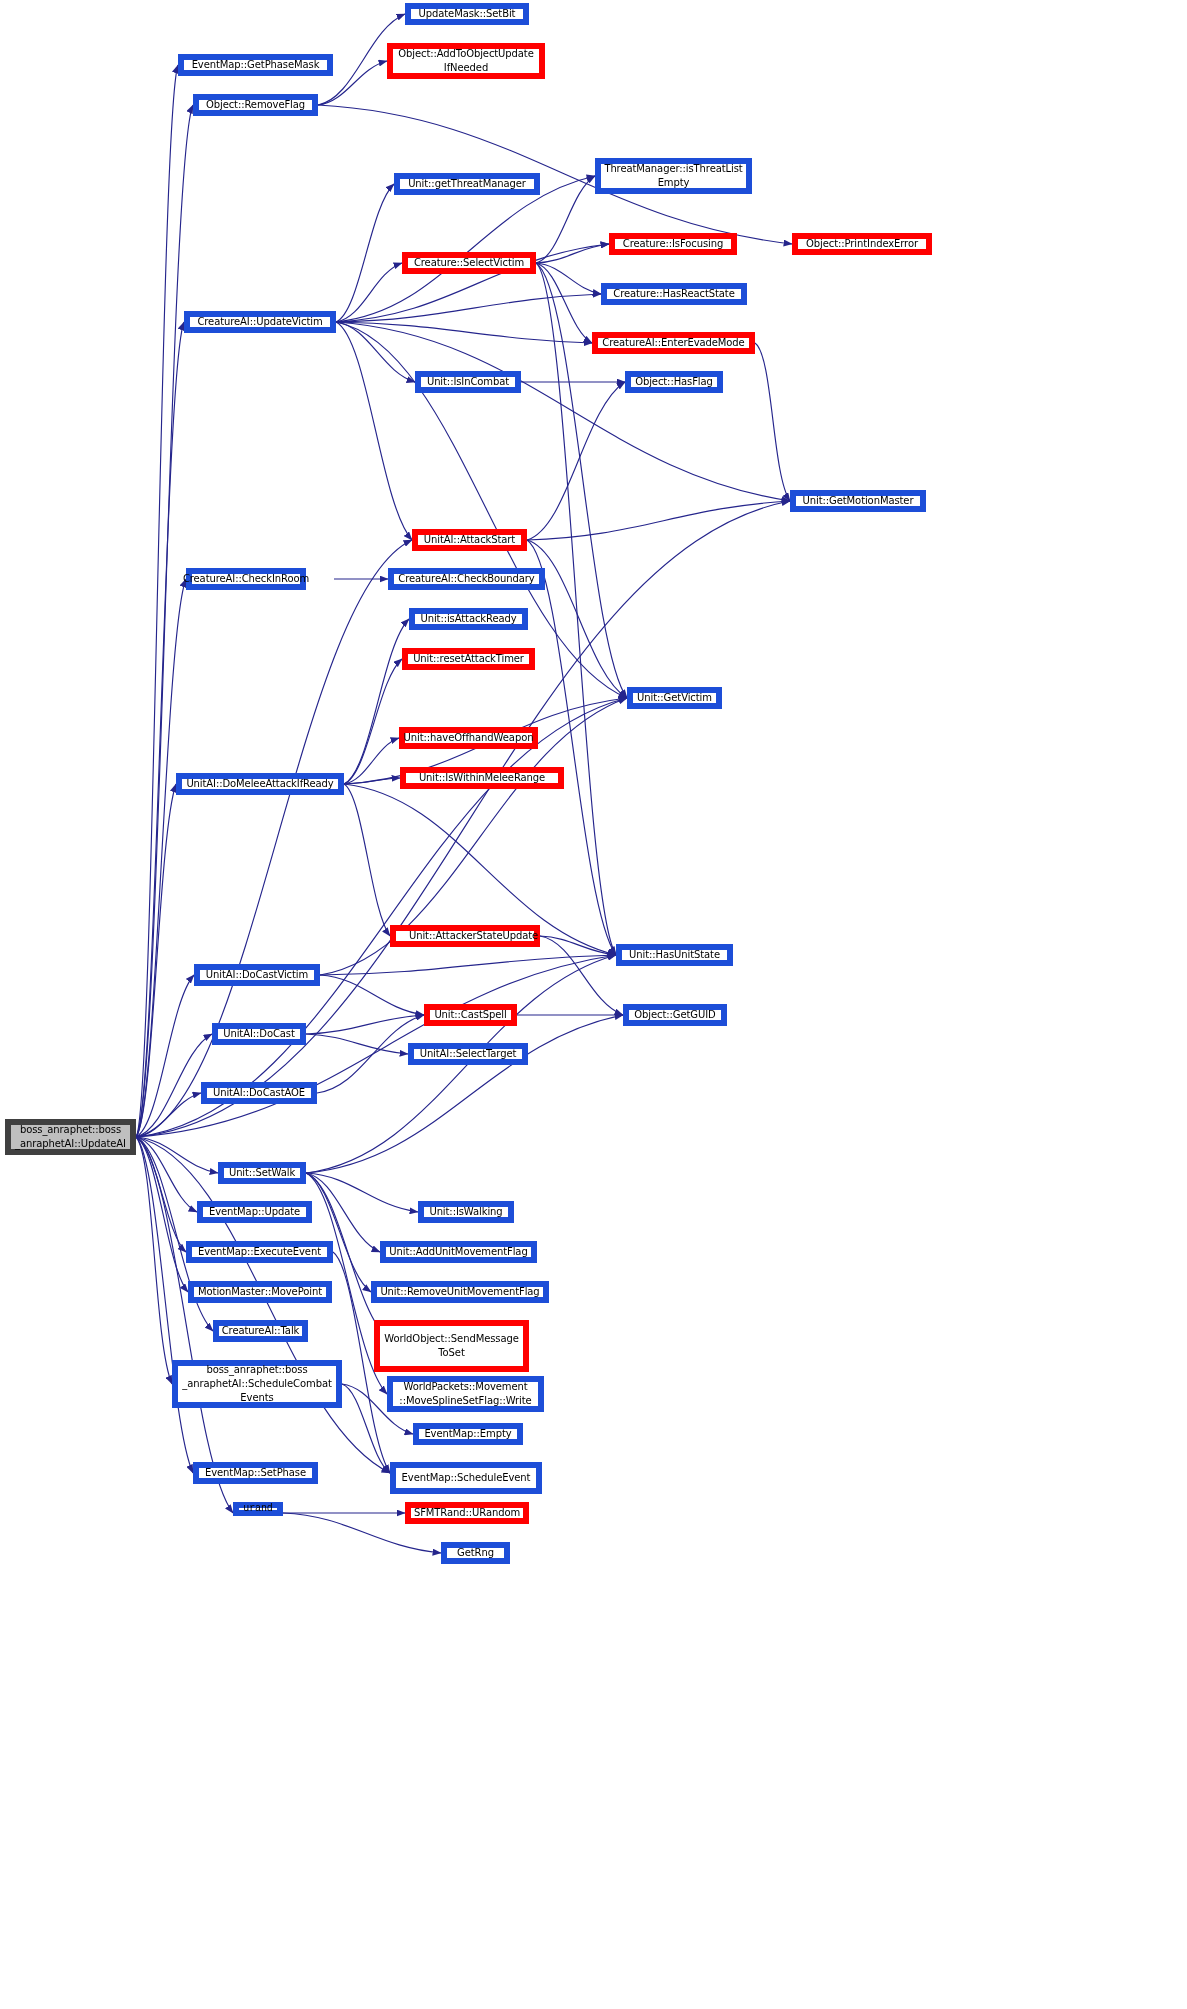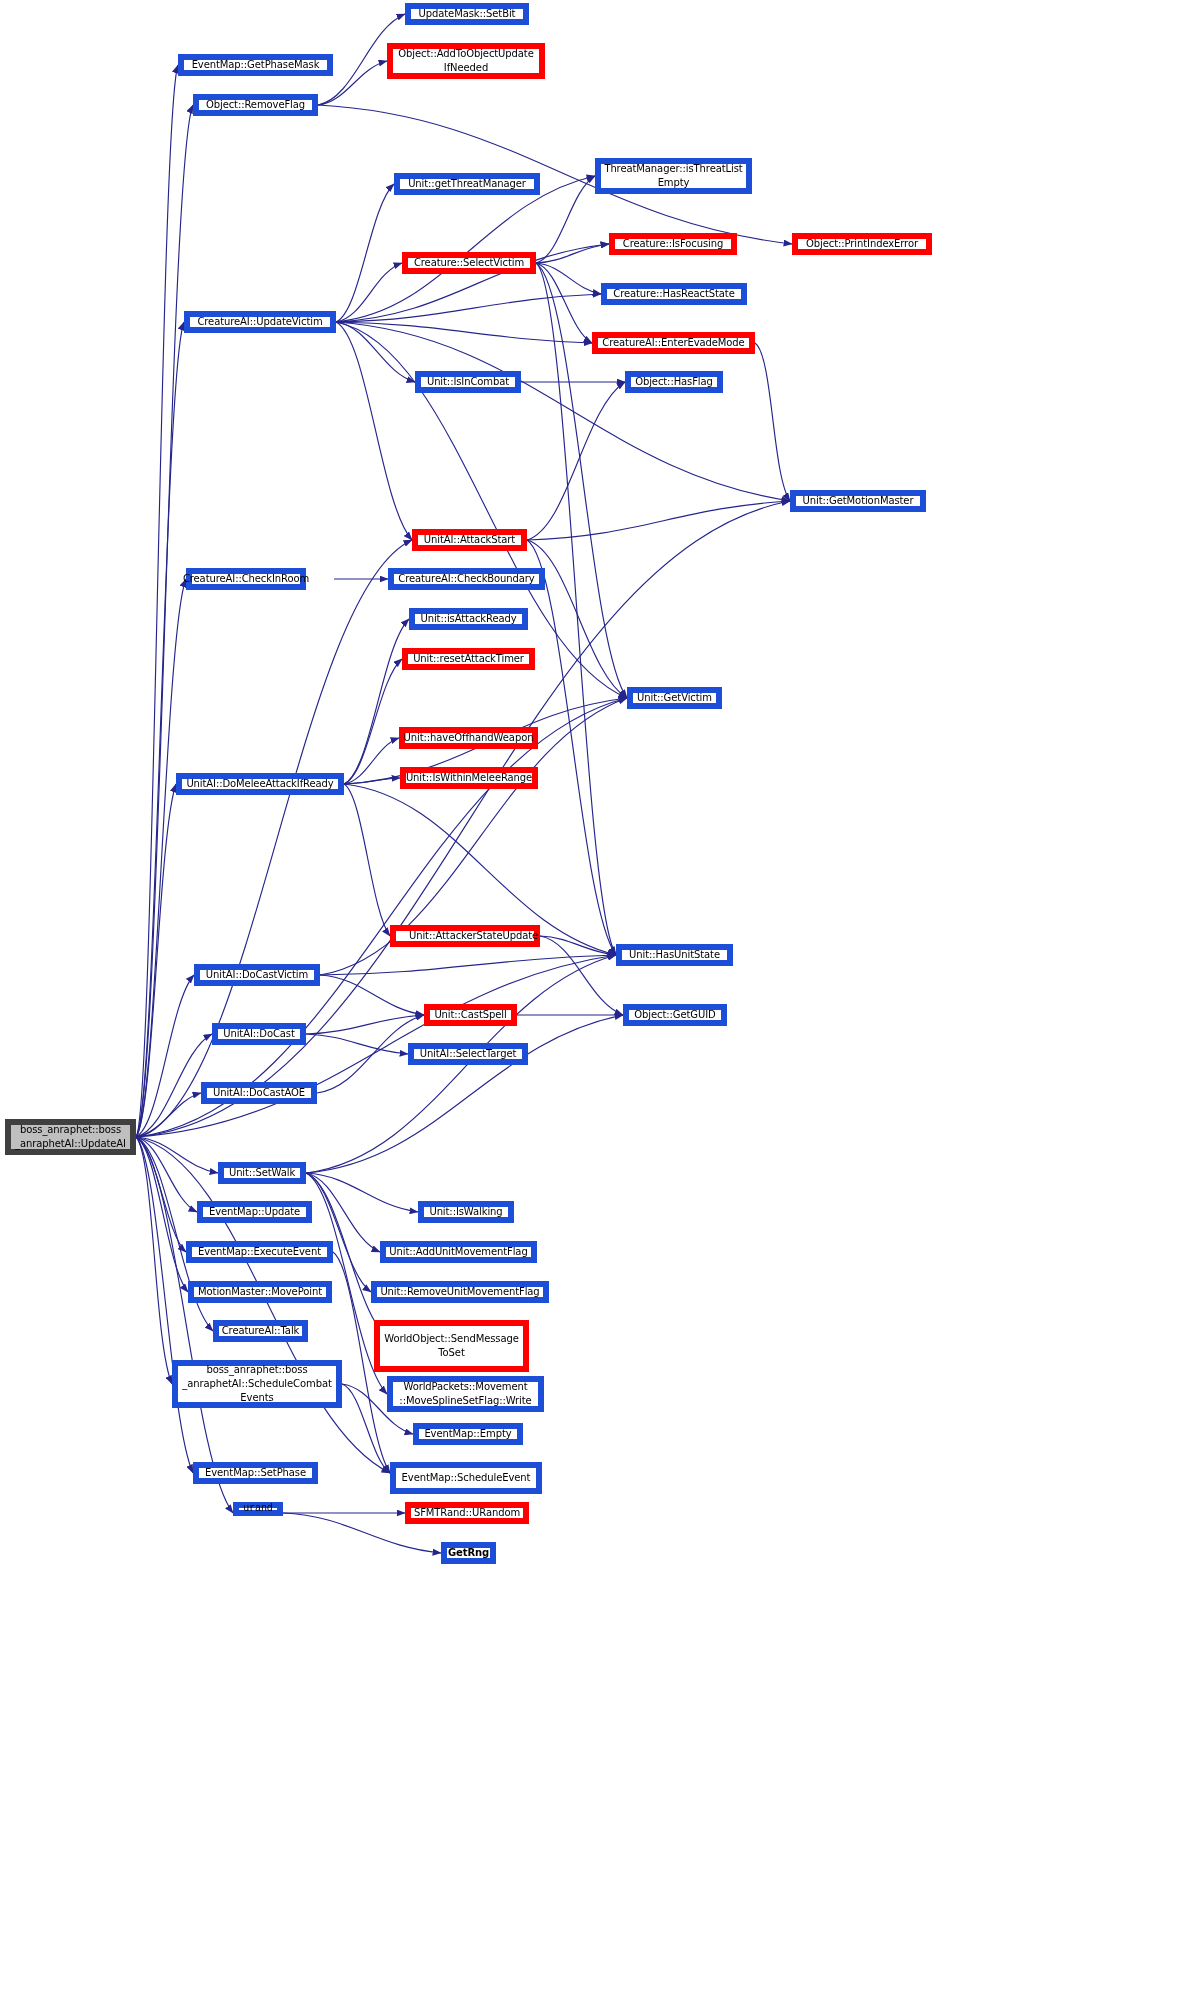--- a/index.html
+++ b/index.html
@@ -157,21 +157,21 @@
       <div class="node" style="left: 625px; top: 371px; width: 98px; height: 22px;">Object::HasFlag</div>
       <div class="node" style="left: 790px; top: 490px; width: 136px; height: 22px;">Unit::GetMotionMaster</div>
       <div class="node red" style="left: 412px; top: 529px; width: 115px; height: 22px;">UnitAI::AttackStart</div>
       <div class="node" style="left: 186px; top: 568px; width: 120px; height: 22px;">CreatureAI::CheckInRoom</div>
       <div class="node" style="left: 388px; top: 568px; width: 157px; height: 22px;">CreatureAI::CheckBoundary</div>
       <div class="node" style="left: 409px; top: 608px; width: 119px; height: 22px;">Unit::isAttackReady</div>
       <div class="node red" style="left: 402px; top: 648px; width: 133px; height: 22px;">Unit::resetAttackTimer</div>
       <div class="node" style="left: 627px; top: 687px; width: 95px; height: 22px;">Unit::GetVictim</div>
       <div class="node red" style="left: 399px; top: 727px; width: 139px; height: 22px;">Unit::haveOffhandWeapon</div>
       <div class="node" style="left: 176px; top: 773px; width: 168px; height: 22px;">UnitAI::DoMeleeAttackIfReady</div>
-      <div class="node red" style="left: 400px; top: 767px; width: 138px; height: 22px; text-align: right;">Unit::IsWithinMeleeRange</div>
+      <div class="node red" style="left: 400px; top: 767px; width: 164px; height: 22px; text-align: right;">Unit::IsWithinMeleeRange</div>
       <div class="node red" style="left: 390px; top: 925px; width: 150px; height: 22px; padding-left: 20px;">Unit::AttackerStateUpdate</div>
       <div class="node" style="left: 616px; top: 944px; width: 117px; height: 22px;">Unit::HasUnitState</div>
       <div class="node" style="left: 194px; top: 964px; width: 126px; height: 22px;">UnitAI::DoCastVictim</div>
       <div class="node red" style="left: 424px; top: 1004px; width: 93px; height: 22px;">Unit::CastSpell</div>
       <div class="node" style="left: 623px; top: 1004px; width: 104px; height: 22px;">Object::GetGUID</div>
       <div class="node" style="left: 212px; top: 1023px; width: 94px; height: 22px;">UnitAI::DoCast</div>
       <div class="node" style="left: 408px; top: 1043px; width: 120px; height: 22px;">UnitAI::SelectTarget</div>
       <div class="node" style="left: 201px; top: 1082px; width: 116px; height: 22px;">UnitAI::DoCastAOE</div>
       <div class="node" style="left: 218px; top: 1162px; width: 88px; height: 22px;">Unit::SetWalk</div>
       <div class="node" style="left: 418px; top: 1201px; width: 96px; height: 22px;">Unit::IsWalking</div>
@@ -186,15 +186,15 @@
       <div class="node" style="left: 172px; top: 1360px; width: 170px; height: 48px;">boss_anraphet::boss
 _anraphetAI::ScheduleCombat
 Events</div>
       <div class="node" style="left: 387px; top: 1376px; width: 157px; height: 36px;">WorldPackets::Movement
 ::MoveSplineSetFlag::Write</div>
       <div class="node" style="left: 413px; top: 1423px; width: 110px; height: 22px;">EventMap::Empty</div>
       <div class="node" style="left: 193px; top: 1462px; width: 125px; height: 22px;">EventMap::SetPhase</div>
       <div class="node" style="left: 390px; top: 1462px; width: 152px; height: 32px;">EventMap::ScheduleEvent</div>
       <div class="node" style="left: 233px; top: 1502px; width: 50px; height: 14px; font-family: Liberation Mono, monospace;">urand</div>
       <div class="node red" style="left: 405px; top: 1502px; width: 124px; height: 22px;">SFMTRand::URandom</div>
-      <div class="node" style="left: 441px; top: 1542px; width: 55px; height: 22px; font-weight: bold;">GetRng</div>
+      <div class="node" style="left: 441px; top: 1542px; width: 69px; height: 22px;">GetRng</div>
     </div>
 </div>
 
 </body></html>

